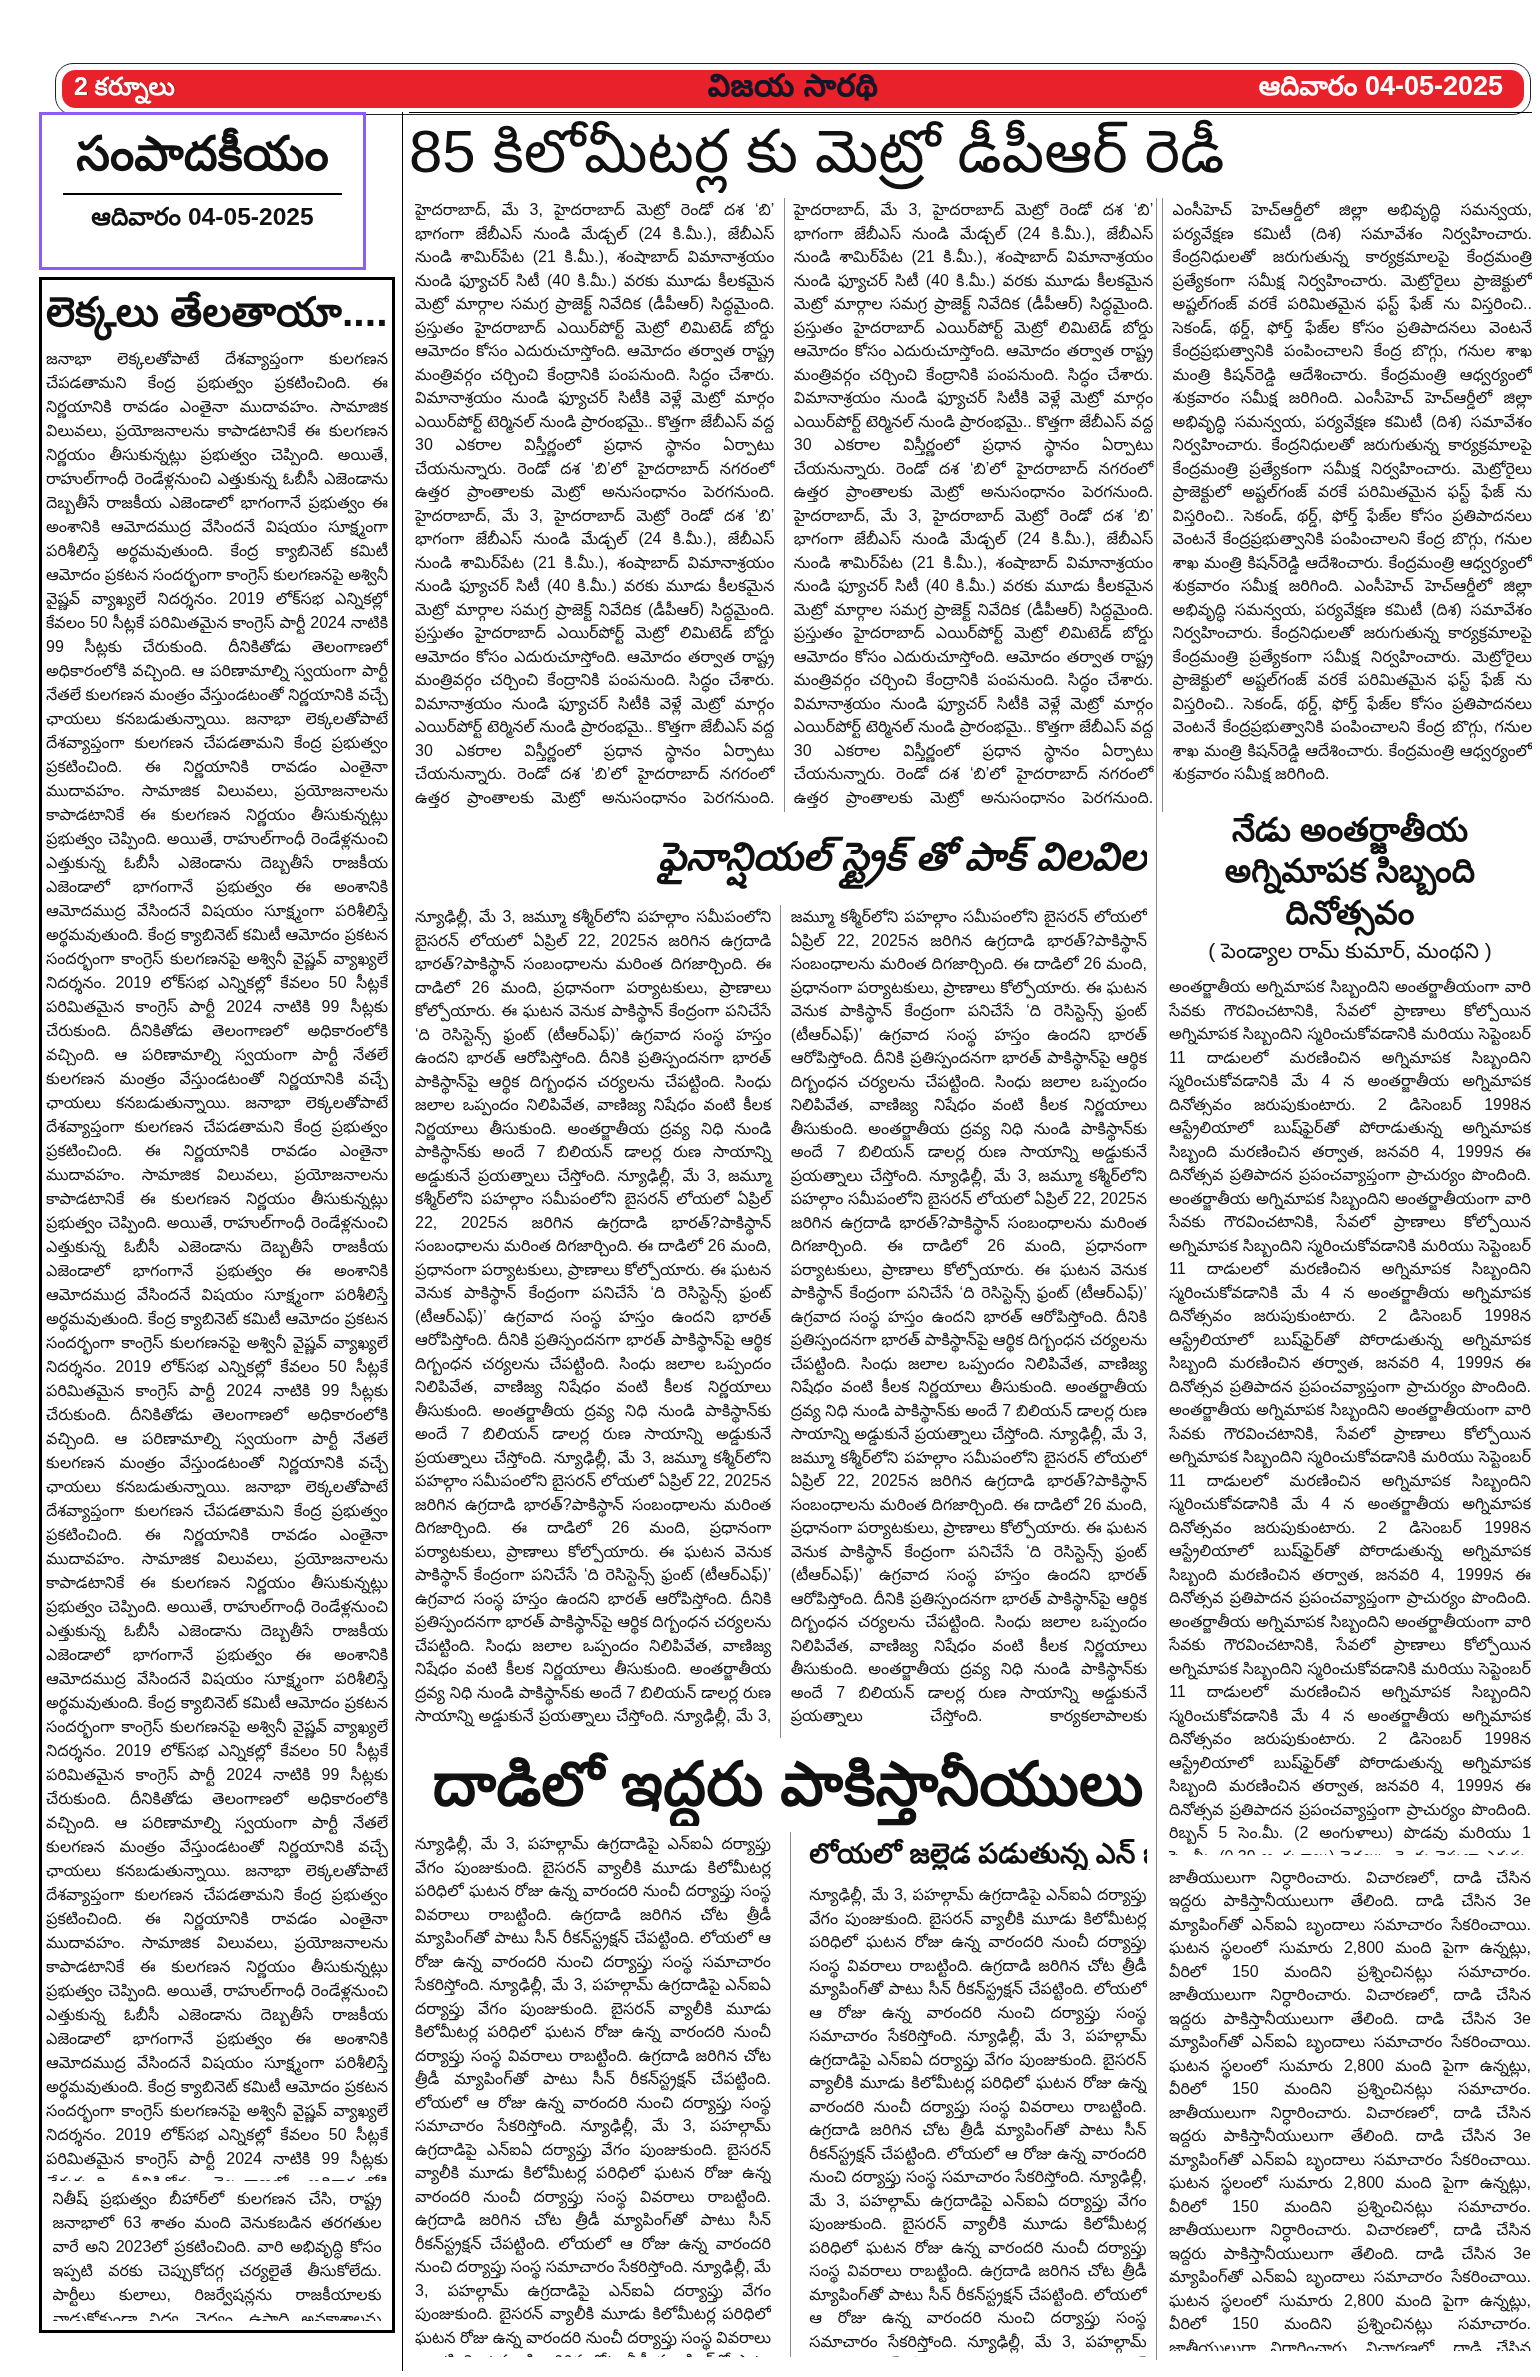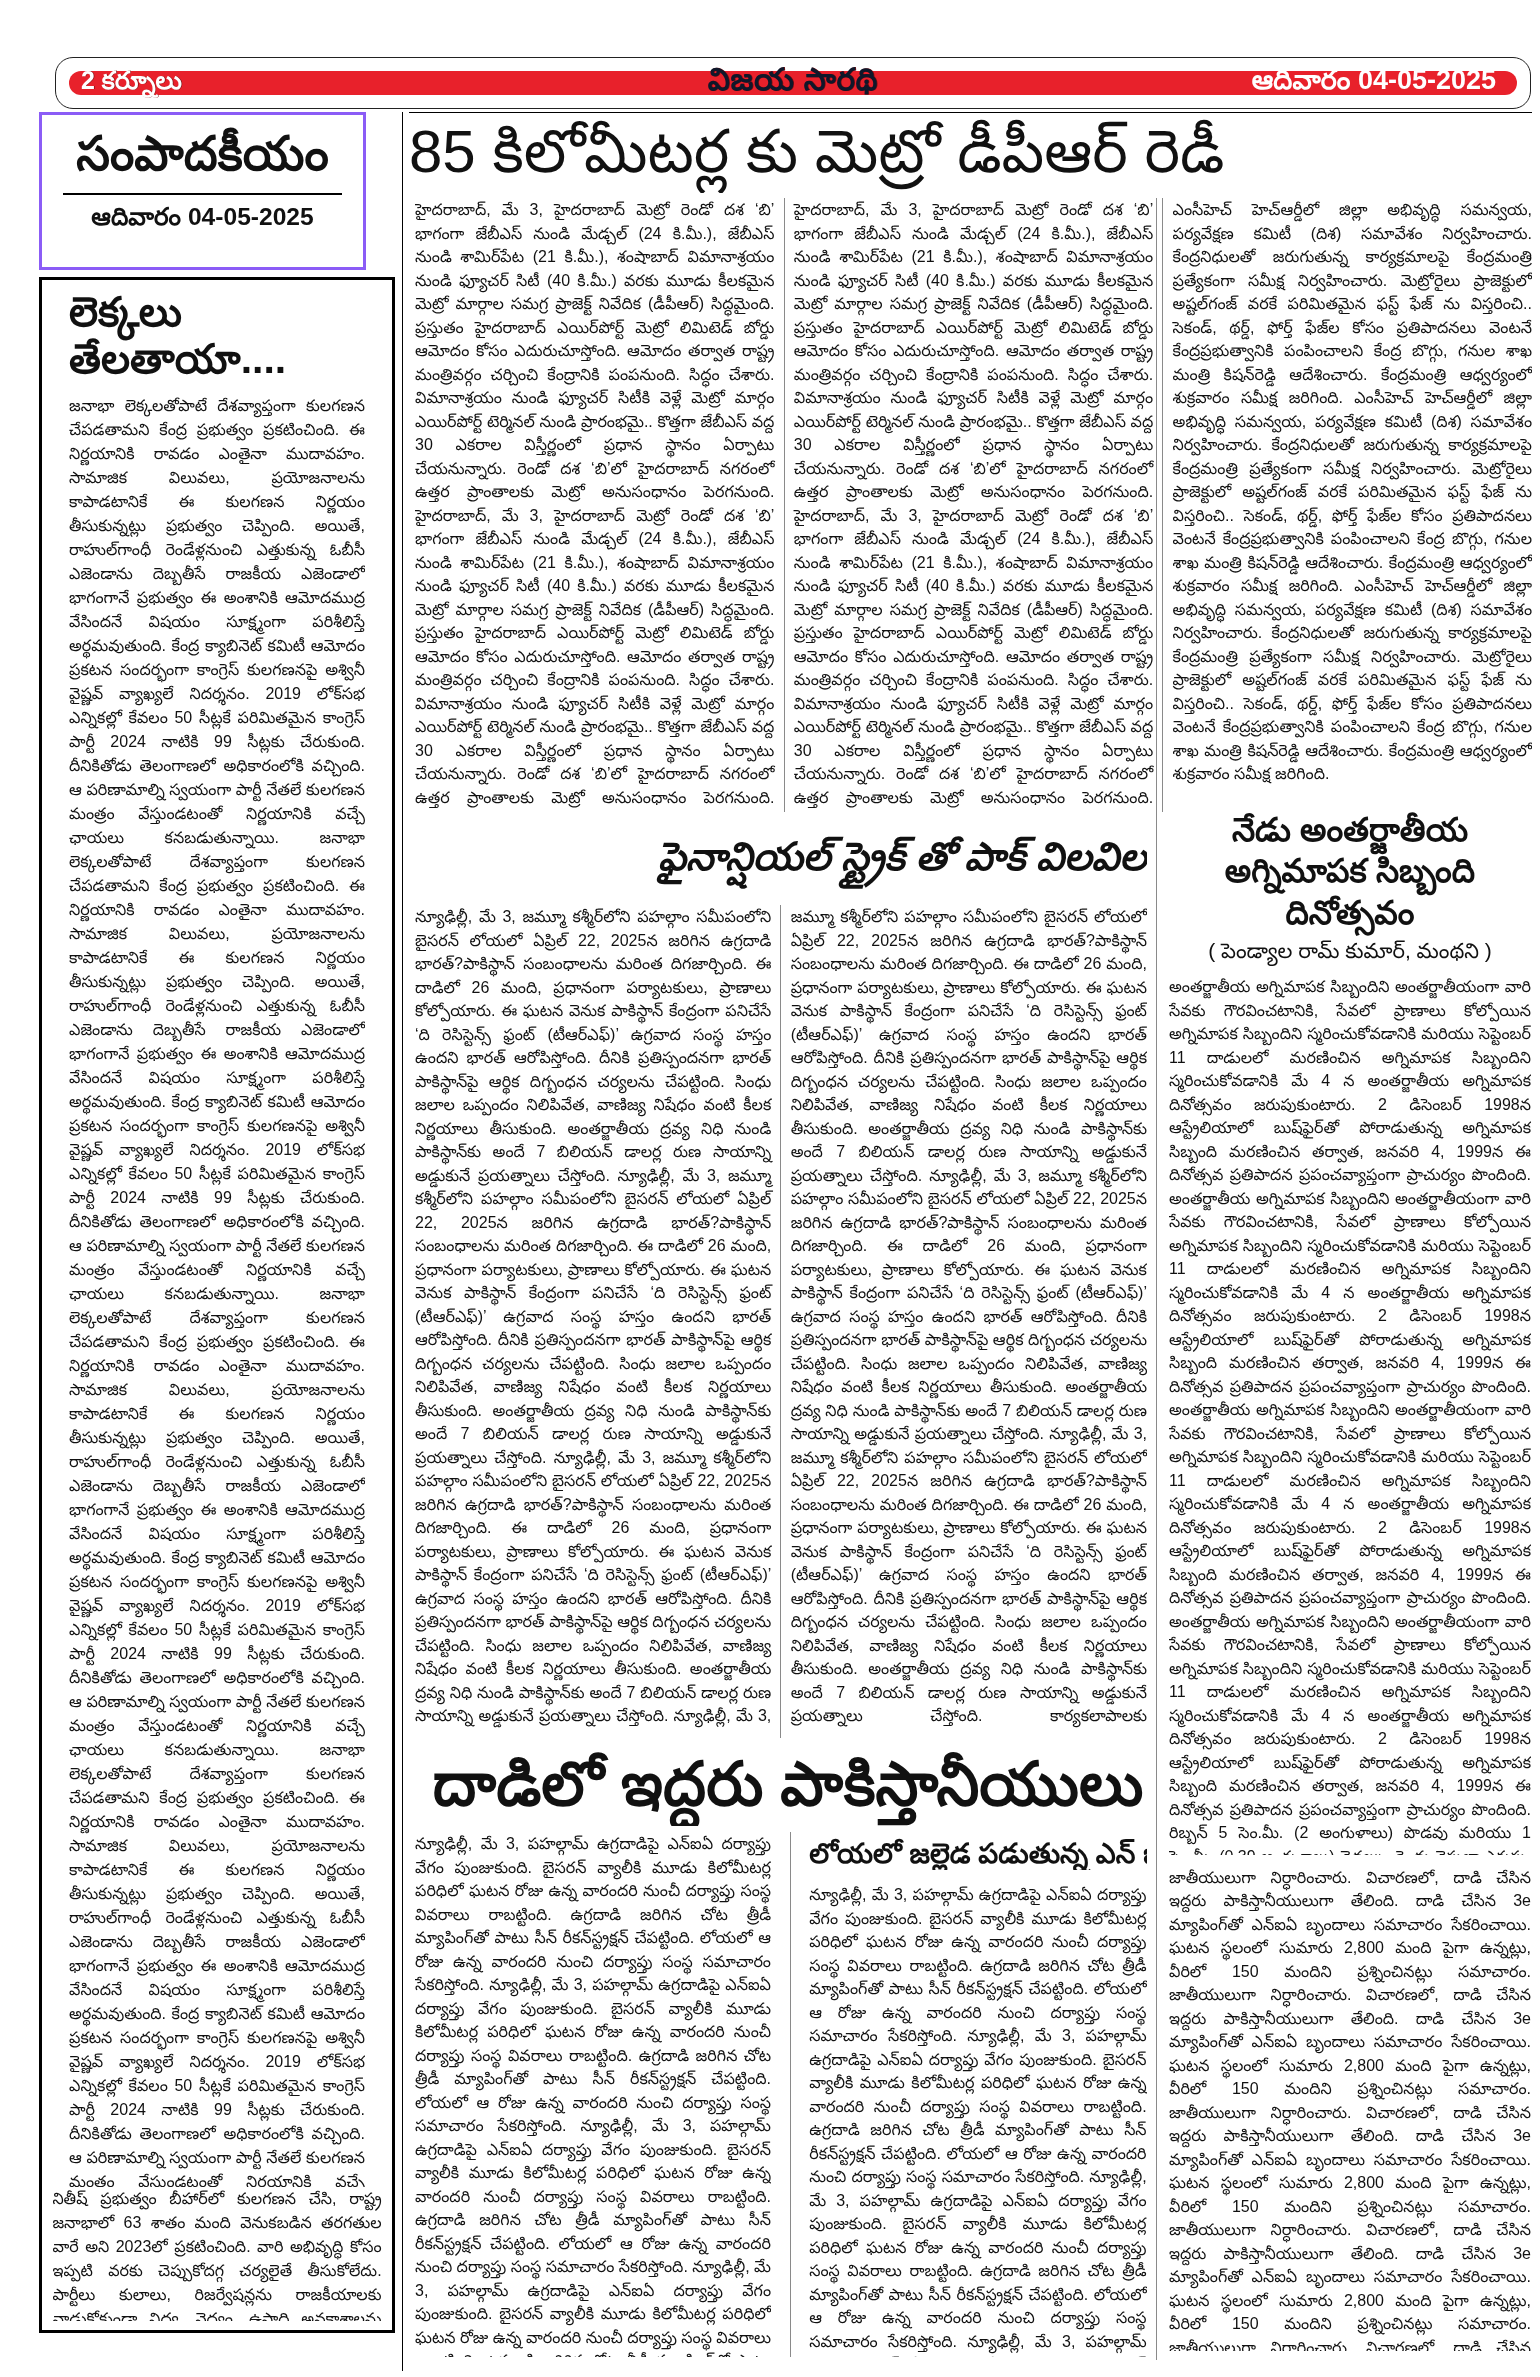--- a/index.html
+++ b/index.html
@@ -5,22 +5,22 @@
   html,body{margin:0;padding:0;}
   body{
     width:1541px;height:2377px;position:relative;background:#ffffff;
     font-family:"Liberation Sans","DejaVu Sans",sans-serif;color:#111;
     overflow:hidden;
   }
   *{box-sizing:border-box;}
 
   
   .topbar-outer{
-    position:absolute;left:55px;top:57px;width:1476px;height:52px;
-    border:1.5px solid #222;border-radius:18px;padding:13px;background:#fff;
+    position:absolute;left:55px;top:63px;width:1476px;height:52px;
+    border:1.5px solid #222;border-radius:18px;padding:6px;background:#fff;
   }
   .topbar{
     width:100%;height:100%;background:#e8212b;border-radius:13.4px;
     position:relative;display:flex;align-items:center;
   }
   .tb-left{
     position:absolute;left:12px;top:50%;transform:translateY(-50%);
     color:#fff;font-size:25px;font-weight:bold;text-shadow:0.7px 0.7px 0 #7a0d10;
     white-space:nowrap;
   }
@@ -37,21 +37,21 @@
   
   .edit-box1{
     position:absolute;left:39px;top:112px;width:327px;height:158px;
     border:3px solid #8b5cf6;background:#fff;text-align:center;padding-top:13.4px;
   }
   .edit-title{font-size:48px;font-weight:bold;line-height:1.1;font-family:"Liberation Serif","DejaVu Serif",serif;}
   .edit-rule{border-top:2.2px solid #000;margin:12px 21px 7.5px 21px;}
   .edit-date{font-size:24.6px;font-weight:bold;}
   .edit-box2{
     position:absolute;left:39px;top:277px;width:356px;height:2056px;
-    border:3px solid #000;background:#fff;padding:9px 27px;overflow:hidden;
+    border:3px solid #000;background:#fff;padding:9px 4px;overflow:hidden;
   }
   .edit-headline{font-size:41px;font-weight:bold;text-align:left;line-height:1.15;margin-bottom:10.4px;}
   .edit-body{
     height:1834px;overflow:hidden;text-align:justify;
     font-size:16px;line-height:24px;
   }
   .edit-body-end{
     position:absolute;left:10.4px;right:10.4px;bottom:9px;height:134px;overflow:hidden;
     text-align:justify;font-size:16px;line-height:24px;background:#fff;
   }

